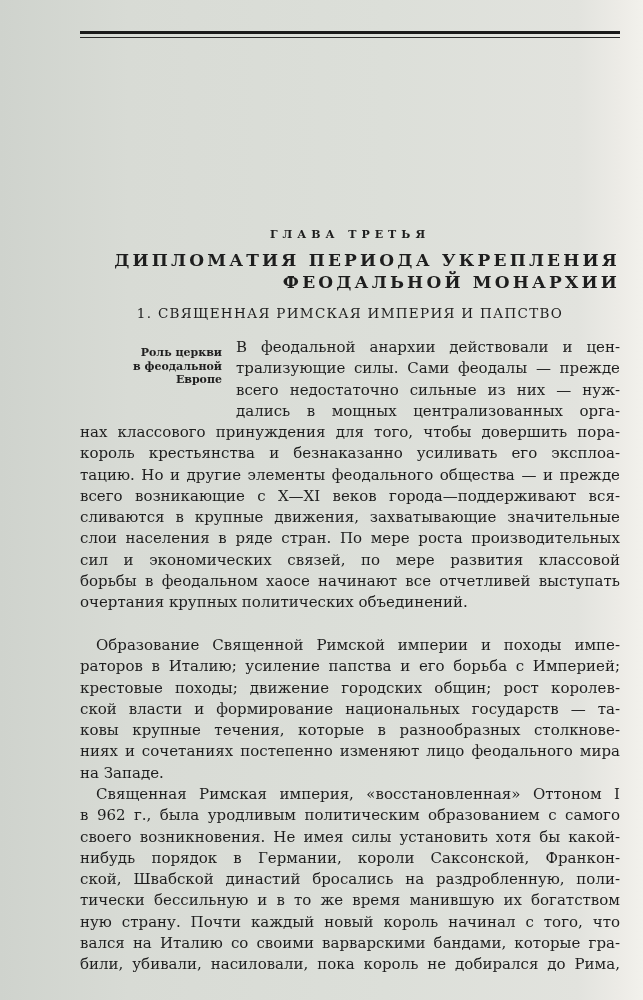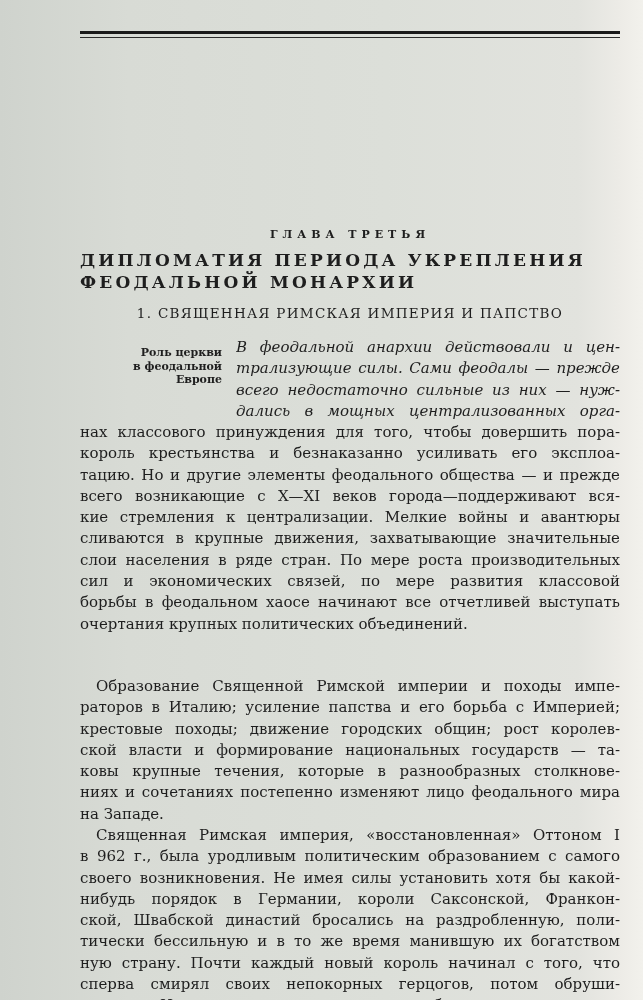--- a/index.html
+++ b/index.html
@@ -47,21 +47,21 @@
       font-size: 11px;
       font-weight: bold;
       letter-spacing: 5px;
       text-transform: uppercase;
     }
     .chapter-title {
       position: absolute;
       top: 249px;
       left: 0;
       width: 540px;
-      text-align: left;
+      text-align: right;
       font-size: 17px;
       font-weight: bold;
       letter-spacing: 3.2px;
       line-height: 22px;
       text-transform: uppercase;
     }
     .section-title {
       position: absolute;
       top: 305px;
       left: 0;
@@ -96,30 +96,28 @@
       text-align-last: justify;
       text-align: justify;
       overflow: hidden;
       height: 21.3px;
     }
     .line.last {
       text-align-last: left;
     }
     .indent {
       padding-left: 16px;
-      margin-top: 41px;
     }
     .wrap-block {
       position: absolute;
       top: 337px;
       left: 156px;
       width: 384px;
       font-size: 15px;
       line-height: 21.3px;
-      font-style: italic;
     }
   </style>
 </head>
 <body>
 
 <div class="page">
   <div class="rule-top"></div>
   <div class="rule-bottom"></div>
 
   <div class="chapter-label">Глава третья</div>
@@ -142,21 +140,20 @@
     <span class="line">трализующие силы. Сами феодалы — прежде</span>
     <span class="line">всего недостаточно сильные из них — нуж-</span>
     <span class="line">дались в мощных централизованных орга-</span>
   </div>
 
   <div class="text-block" style="top:422px;">
     <span class="line">нах классового принуждения для того, чтобы довершить пора-</span>
     <span class="line">король крестьянства и безнаказанно усиливать его эксплоа-</span>
     <span class="line">тацию. Но и другие элементы феодального общества — и прежде</span>
     <span class="line">всего возникающие с X—XI веков города—поддерживают вся-</span>
-    <span class="line">кие стремления к централизации. Мелкие войны и авантюры</span>
     <span class="line">сливаются в крупные движения, захватывающие значительные</span>
     <span class="line">слои населения в ряде стран. По мере роста производительных</span>
     <span class="line">сил и экономических связей, по мере развития классовой</span>
     <span class="line">борьбы в феодальном хаосе начинают все отчетливей выступать</span>
     <span class="line last">очертания крупных политических объединений.</span>
   </div>
 
   <div class="text-block" style="top:635px;">
     <span class="line indent">Образование Священной Римской империи и походы импе-</span>
     <span class="line">раторов в Италию; усиление папства и его борьба с Империей;</span>
@@ -168,17 +165,16 @@
   </div>
 
   <div class="text-block" style="top:784px;">
     <span class="line indent">Священная Римская империя, «восстановленная» Оттоном I</span>
     <span class="line">в 962 г., была уродливым политическим образованием с самого</span>
     <span class="line">своего возникновения. Не имея силы установить хотя бы какой-</span>
     <span class="line">нибудь порядок в Германии, короли Саксонской, Франкон-</span>
     <span class="line">ской, Швабской династий бросались на раздробленную, поли-</span>
     <span class="line">тически бессильную и в то же время манившую их богатством</span>
     <span class="line">ную страну. Почти каждый новый король начинал с того, что</span>
-    <span class="line">сперва смирял своих непокорных герцогов, потом обруши-</span>
     <span class="line">вался на Италию со своими варварскими бандами, которые гра-</span>
     <span class="line">били, убивали, насиловали, пока король не добирался до Рима,</span>
   </div>
 </div>
 
 </body></html>

